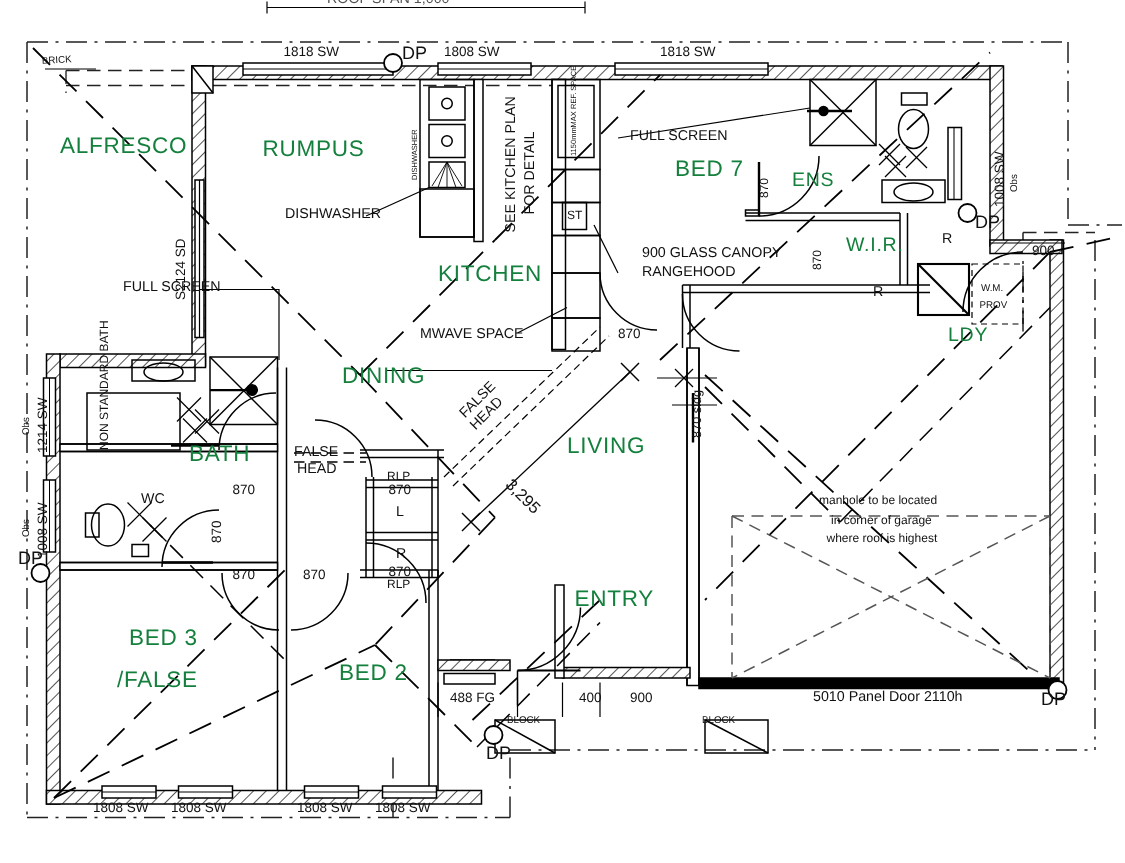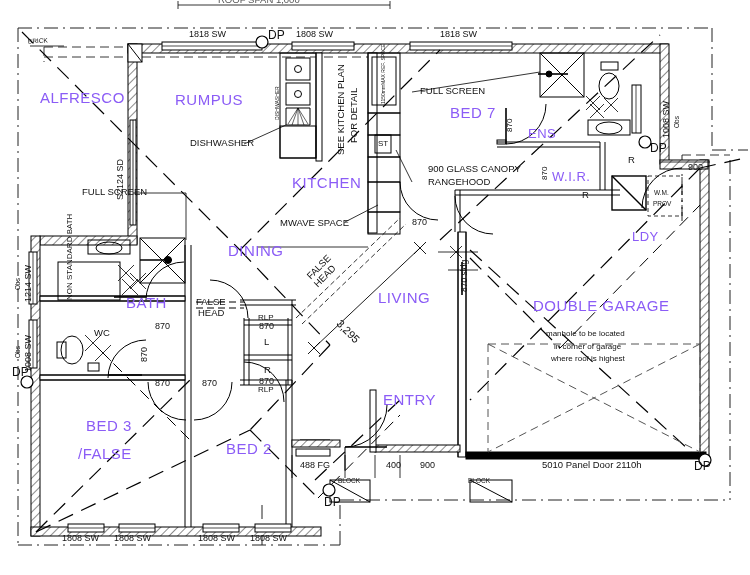--- a/index.html
+++ b/index.html
@@ -1,22 +1,22 @@
 <!DOCTYPE html>
 <html><head>
 <meta charset="utf-8">
 <style>
   html,body{margin:0;padding:0;background:#fff;}
   body{width:750px;height:575px;overflow:hidden;
        font-family:"Liberation Sans","DejaVu Sans",sans-serif;color:#1a1a1a;}
   #plan{position:relative;width:750px;height:575px;}
   svg{position:absolute;left:0;top:0;}
   .lbl{position:absolute;white-space:nowrap;line-height:1;}
-  .room{font-size:15px;letter-spacing:.5px;color:#8b5cf6;}
-  .room.sm{font-size:13px;margin-top:14px;}
+  .room{font-size:15px;letter-spacing:.5px;color:#15803d;}
+  .room.sm{font-size:13px;}
   .note{font-size:9.5px;color:#111;}
   .note8{font-size:8px;color:#111;}
   .note7{font-size:6.5px;color:#111;}
   .dim{font-size:9px;color:#111;}
   .tiny{font-size:5px;color:#111;}
   .rot90{transform-origin:0 0;transform:rotate(-90deg);}
   .rot45{transform-origin:0 0;transform:rotate(-45deg);}
   .rotn45{transform-origin:0 0;transform:rotate(45deg);}
 </style>
 </head>
@@ -389,23 +389,22 @@
     <path d="M30,46 L64,46"></path>
   </g>
 </svg>
 
 <div class="lbl room" style="left:40px;top:90px;">ALFRESCO</div>
 <div class="lbl room" style="left:175px;top:92px;text-align:center;">RUMPUS</div>
 <div class="lbl room" style="left:292px;top:175px;">KITCHEN</div>
 <div class="lbl room" style="left:228px;top:243px;">DINING</div>
 <div class="lbl room" style="left:450px;top:105px;">BED 7</div>
 <div class="lbl room sm" style="left:528px;top:113px;">ENS</div>
-<div class="lbl room sm" style="left:552px;top:156px;text-align:right;">W.I.R.</div>
+<div class="lbl room sm" style="left:564px;top:156px;text-align:right;">W.I.R.</div>
 <div class="lbl room sm" style="left:632px;top:216px;">LDY</div>
-<div class="lbl room" style="left:533px;top:298px;">DOUBLE GARAGE</div>
 <div class="lbl room" style="left:378px;top:290px;">LIVING</div>
 <div class="lbl room" style="left:383px;top:392px;">ENTRY</div>
 <div class="lbl room" style="left:126px;top:295px;">BATH</div>
 <div class="lbl room" style="left:86px;top:418px;text-align:right;">BED 3</div>
 <div class="lbl room" style="left:78px;top:446px;">/FALSE</div>
 <div class="lbl room" style="left:226px;top:441px;">BED 2</div>
 
 <div class="lbl note7" style="left:28px;top:38px;transform:rotate(-3deg);">BRICK</div>
 <div class="lbl note" style="left:190px;top:138px;">DISHWASHER</div>
 <div class="lbl note" style="left:82px;top:187px;">FULL SCREEN</div>

